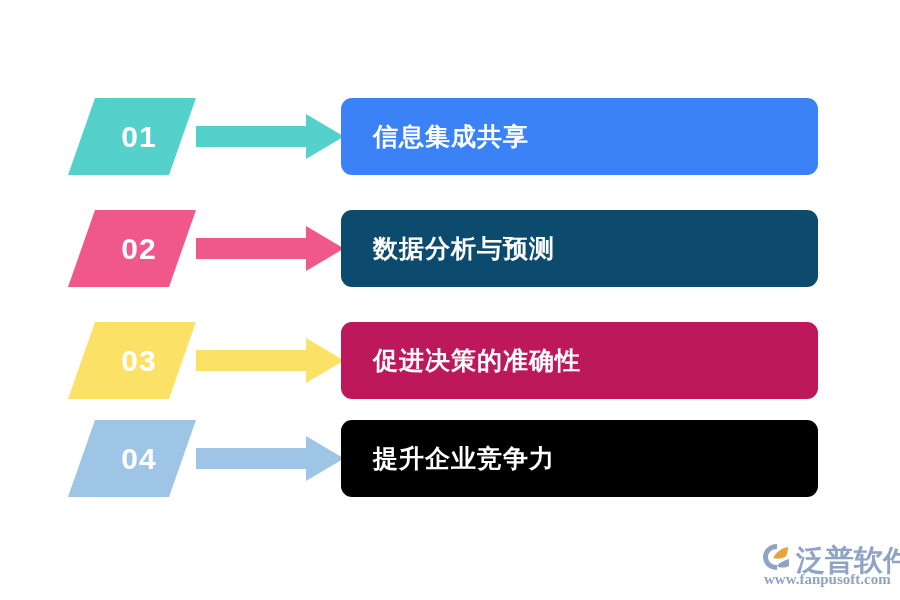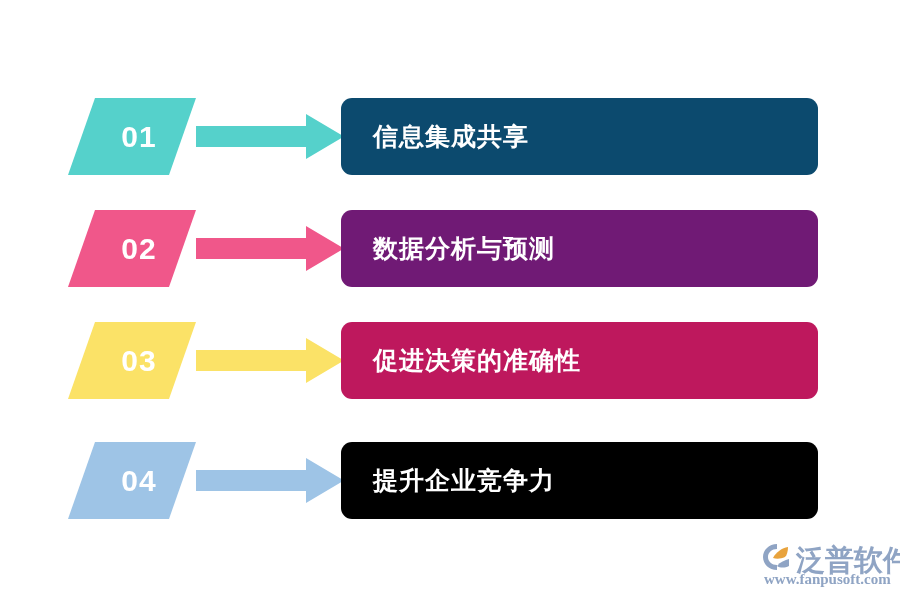--- a/index.html
+++ b/index.html
@@ -138,38 +138,38 @@
       <svg width="128" height="77" viewBox="0 0 128 77" xmlns="http://www.w3.org/2000/svg">
         <polygon points="27,0 128,0 101,77 0,77" fill="#55d1cb"></polygon>
       </svg>
       <div class="num-label">01</div>
     </div>
     <div class="arrow">
       <svg width="148" height="45" viewBox="0 0 148 45" xmlns="http://www.w3.org/2000/svg">
         <polygon points="0,12 110,12 110,0 148,22.5 110,45 110,33 0,33" fill="#55d1cb"></polygon>
       </svg>
     </div>
+    <div class="label-box" style="background:#3b82f6">
+      <span class="label-text">信息集成共享</span>
+    </div>
+  </div>
+
+  <div class="row" style="top:204px">
+    <div class="num-tag">
+      <svg width="128" height="77" viewBox="0 0 128 77" xmlns="http://www.w3.org/2000/svg">
+        <polygon points="27,0 128,0 101,77 0,77" fill="#f0578a"></polygon>
+      </svg>
+      <div class="num-label">02</div>
+    </div>
+    <div class="arrow">
+      <svg width="148" height="45" viewBox="0 0 148 45" xmlns="http://www.w3.org/2000/svg">
+        <polygon points="0,12 110,12 110,0 148,22.5 110,45 110,33 0,33" fill="#f0578a"></polygon>
+      </svg>
+    </div>
     <div class="label-box" style="background:#0c4a6e">
-      <span class="label-text">信息集成共享</span>
-    </div>
-  </div>
-
-  <div class="row" style="top:204px">
-    <div class="num-tag">
-      <svg width="128" height="77" viewBox="0 0 128 77" xmlns="http://www.w3.org/2000/svg">
-        <polygon points="27,0 128,0 101,77 0,77" fill="#f0578a"></polygon>
-      </svg>
-      <div class="num-label">02</div>
-    </div>
-    <div class="arrow">
-      <svg width="148" height="45" viewBox="0 0 148 45" xmlns="http://www.w3.org/2000/svg">
-        <polygon points="0,12 110,12 110,0 148,22.5 110,45 110,33 0,33" fill="#f0578a"></polygon>
-      </svg>
-    </div>
-    <div class="label-box" style="background:#701a75">
       <span class="label-text">数据分析与预测</span>
     </div>
   </div>
 
   <div class="row" style="top:316px">
     <div class="num-tag">
       <svg width="128" height="77" viewBox="0 0 128 77" xmlns="http://www.w3.org/2000/svg">
         <polygon points="27,0 128,0 101,77 0,77" fill="#fbe267"></polygon>
       </svg>
       <div class="num-label">03</div>
@@ -177,21 +177,21 @@
     <div class="arrow">
       <svg width="148" height="45" viewBox="0 0 148 45" xmlns="http://www.w3.org/2000/svg">
         <polygon points="0,12 110,12 110,0 148,22.5 110,45 110,33 0,33" fill="#fbe267"></polygon>
       </svg>
     </div>
     <div class="label-box" style="background:#be185d">
       <span class="label-text">促进决策的准确性</span>
     </div>
   </div>
 
-  <div class="row" style="top:436px">
+  <div class="row" style="top:414px">
     <div class="num-tag">
       <svg width="128" height="77" viewBox="0 0 128 77" xmlns="http://www.w3.org/2000/svg">
         <polygon points="27,0 128,0 101,77 0,77" fill="#9ec4e6"></polygon>
       </svg>
       <div class="num-label">04</div>
     </div>
     <div class="arrow">
       <svg width="148" height="45" viewBox="0 0 148 45" xmlns="http://www.w3.org/2000/svg">
         <polygon points="0,12 110,12 110,0 148,22.5 110,45 110,33 0,33" fill="#9ec4e6"></polygon>
       </svg>

